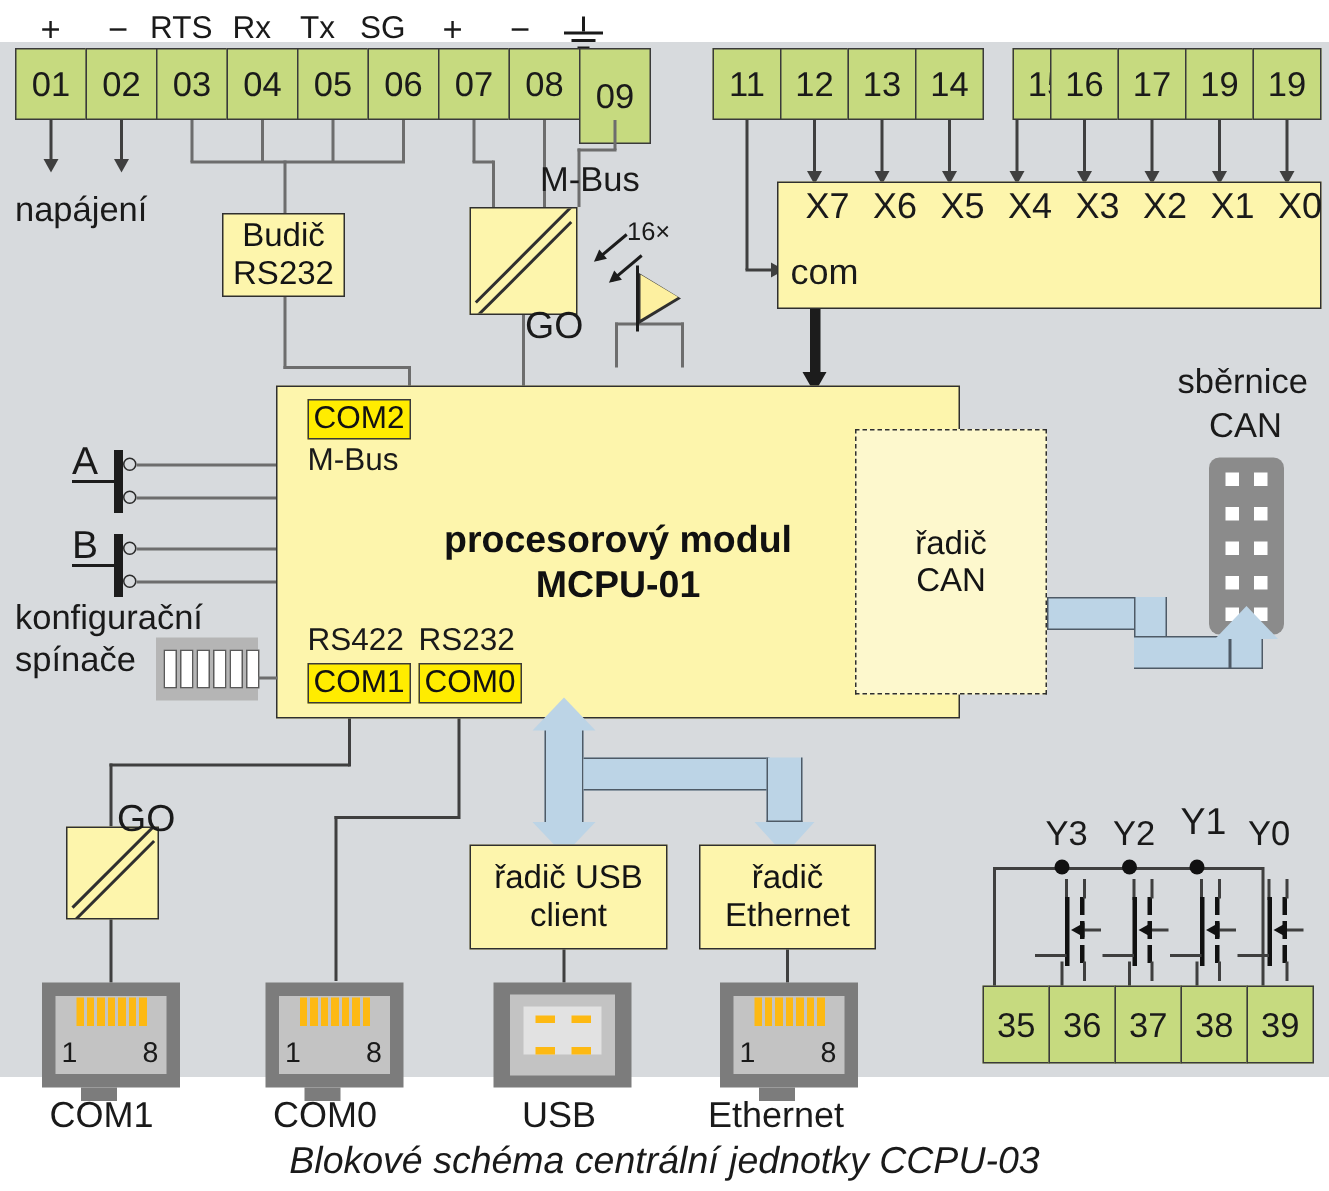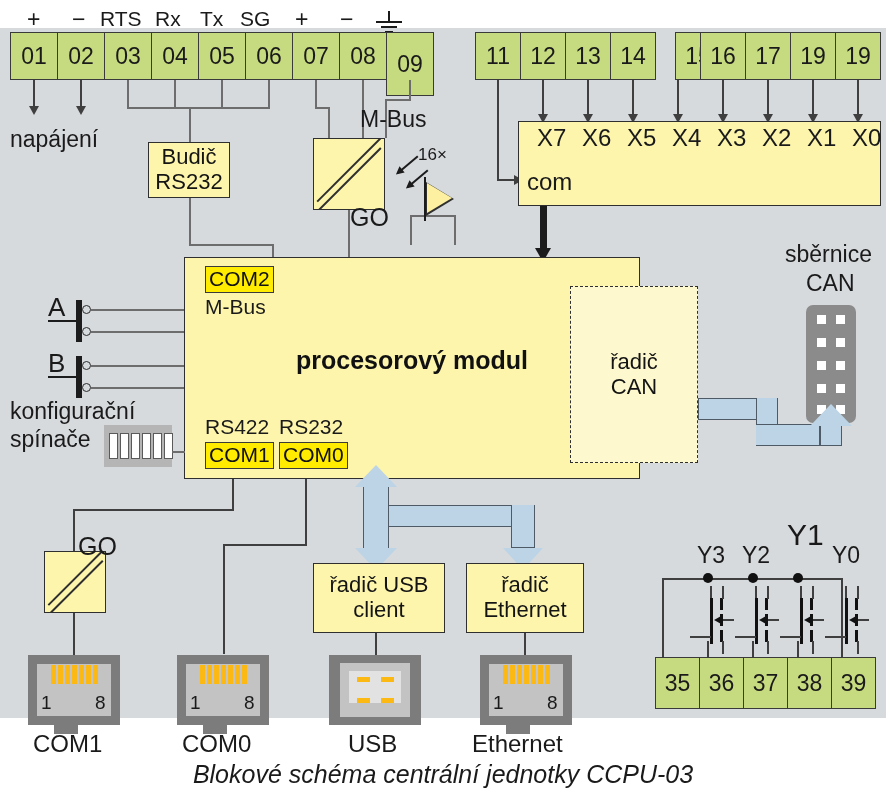--- a/index.html
+++ b/index.html
@@ -224,20 +224,21 @@
   </div>
 
   <div class="w thick" style="left:540px;top:206px;width:7px;height:46px;"></div>
   <div class="ah ah-big" style="left:535px;top:248px;"></div>
 
   <div class="ybox cpu" style="left:184px;top:257px;width:456px;height:222px;">
     <div style="position:relative;width:100%;height:100%;">
       <span class="hl" style="position:absolute;left:20px;top:8px;">COM2</span>
       <div class="lbl" style="left:20px;top:38px;font-size:21px;">M-Bus</div>
       <div style="position:absolute;left:0;top:88px;width:100%;text-align:center;font-weight:bold;font-size:25px;color:#111;">procesorový modul</div>
+      <div style="position:absolute;left:0;top:118px;width:100%;text-align:center;font-weight:bold;font-size:25px;color:#111;">MCPU-01</div>
       <div class="lbl" style="left:20px;top:158px;font-size:21px;">RS422</div>
       <div class="lbl" style="left:94px;top:158px;font-size:21px;">RS232</div>
       <span class="hl" style="position:absolute;left:20px;top:184px;">COM1</span>
       <span class="hl" style="position:absolute;left:94px;top:184px;">COM0</span>
     </div>
   </div>
 
   <div class="ybox dash" style="left:570px;top:286px;width:128px;height:177px;">
     <div>řadič</div>
     <div>CAN</div>
@@ -359,21 +360,21 @@
         <div class="rj-pins"></div>
       </div>
     <div class="rj-tab"></div>
     <div class="rj-n" style="left:13px;top:37px;">1</div>
     <div class="rj-n" style="left:67px;top:37px;">8</div>
   </div>
   <div class="lbl" style="left:472px;top:732px;font-size:24px;">Ethernet</div>
 
   <div class="lbl" style="left:697px;top:544px;font-size:23px;">Y3</div>
   <div class="lbl" style="left:742px;top:544px;font-size:23px;">Y2</div>
-  <div class="lbl" style="left:787px;top:520px;font-size:30px;">Y1</div>
+  <div class="lbl" style="left:787px;top:536px;font-size:25px;">Y1</div>
   <div class="lbl" style="left:832px;top:544px;font-size:23px;">Y0</div>
 
   <div class="w wh" style="left:662px;top:578px;width:180px;"></div>
   <div class="dot" style="left:703px;top:573px;"></div>
   <div class="dot" style="left:748px;top:573px;"></div>
   <div class="dot" style="left:793px;top:573px;"></div>
 
   <div style="position:absolute;left:690px;top:586px;width:44px;height:68px;">
     <div class="w wv" style="left:20px;top:0px;height:14px;"></div>
     <div class="w wv" style="left:20px;top:12px;height:46px;width:2.6px;background:#111;"></div>

